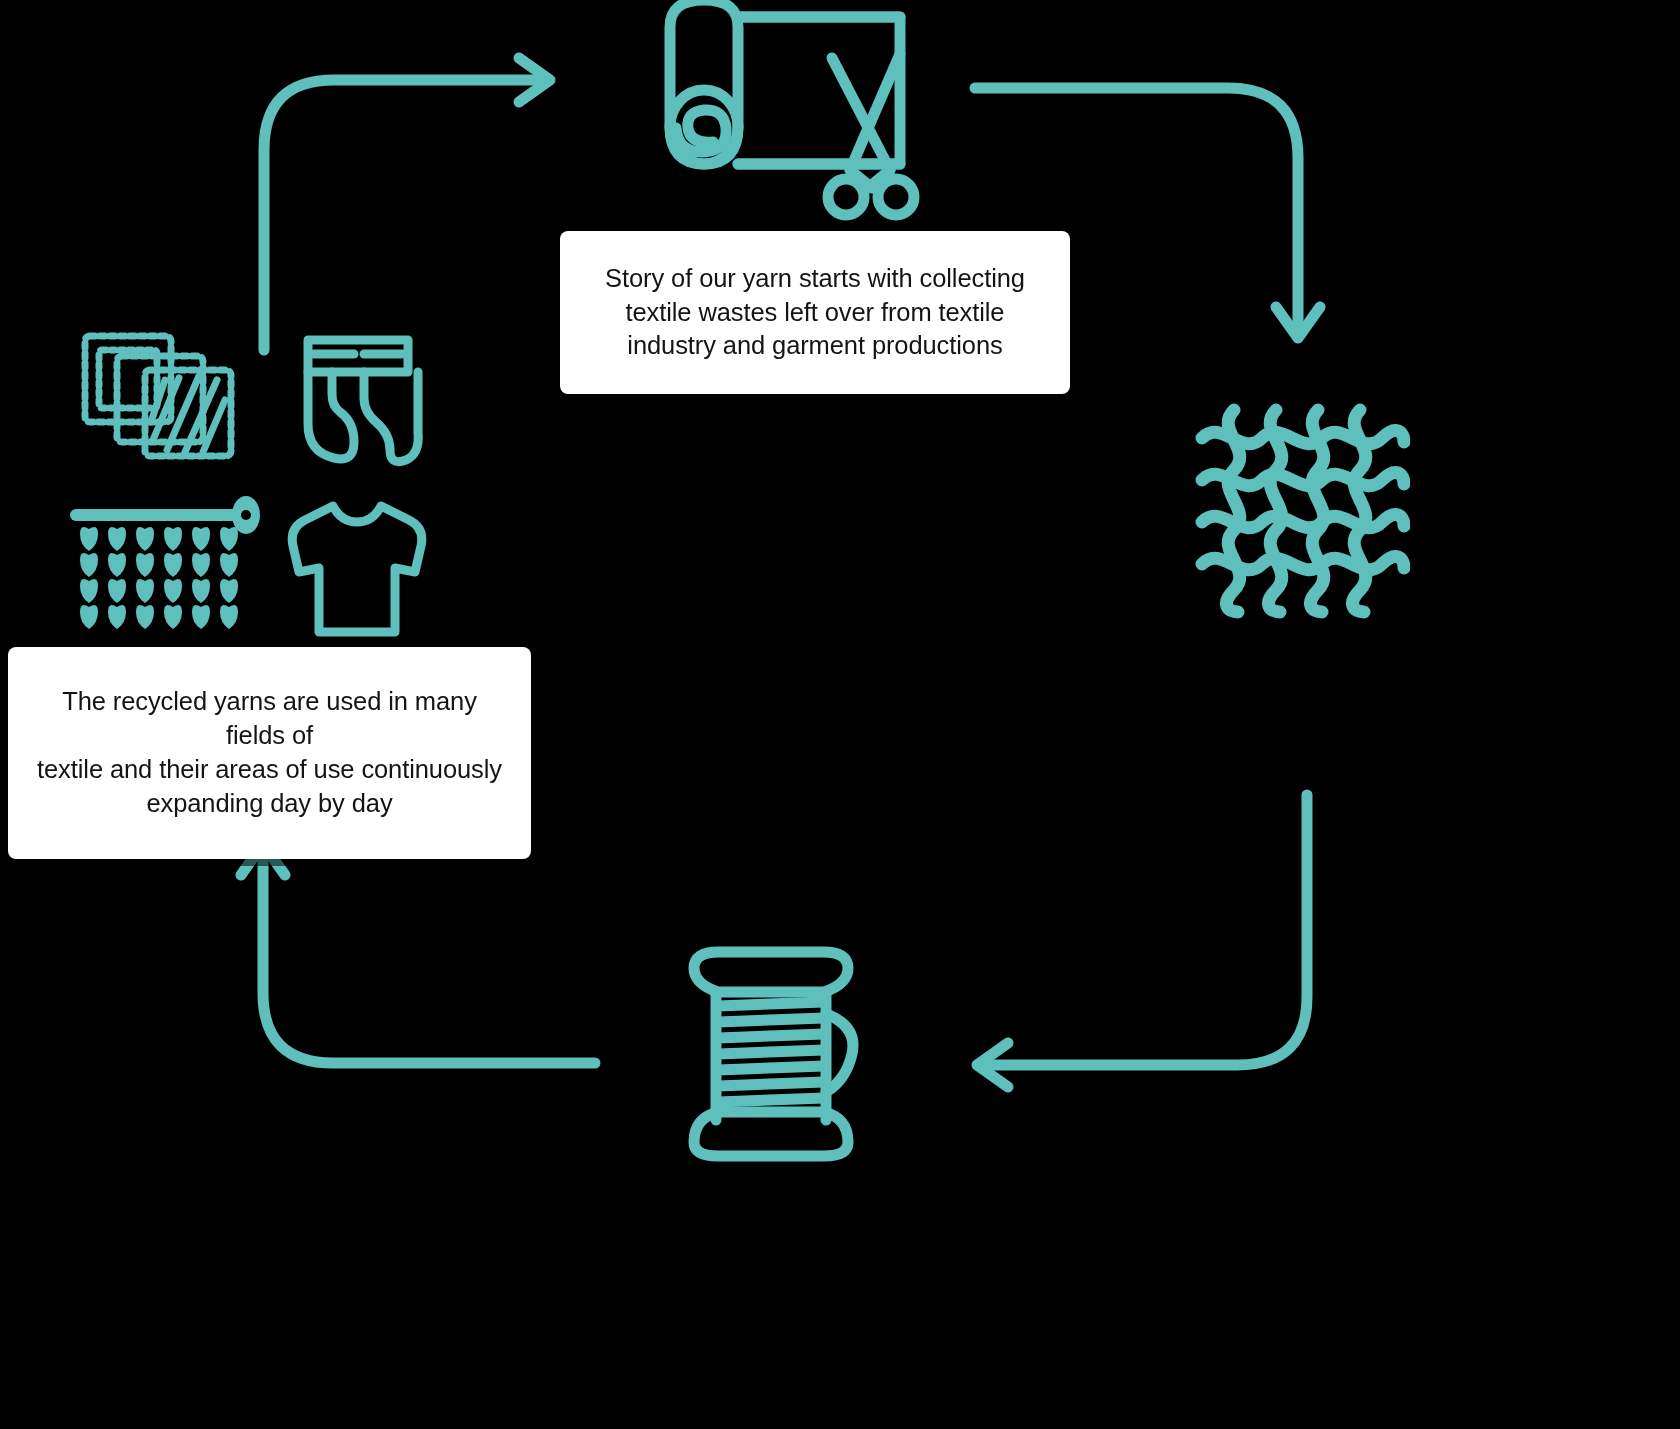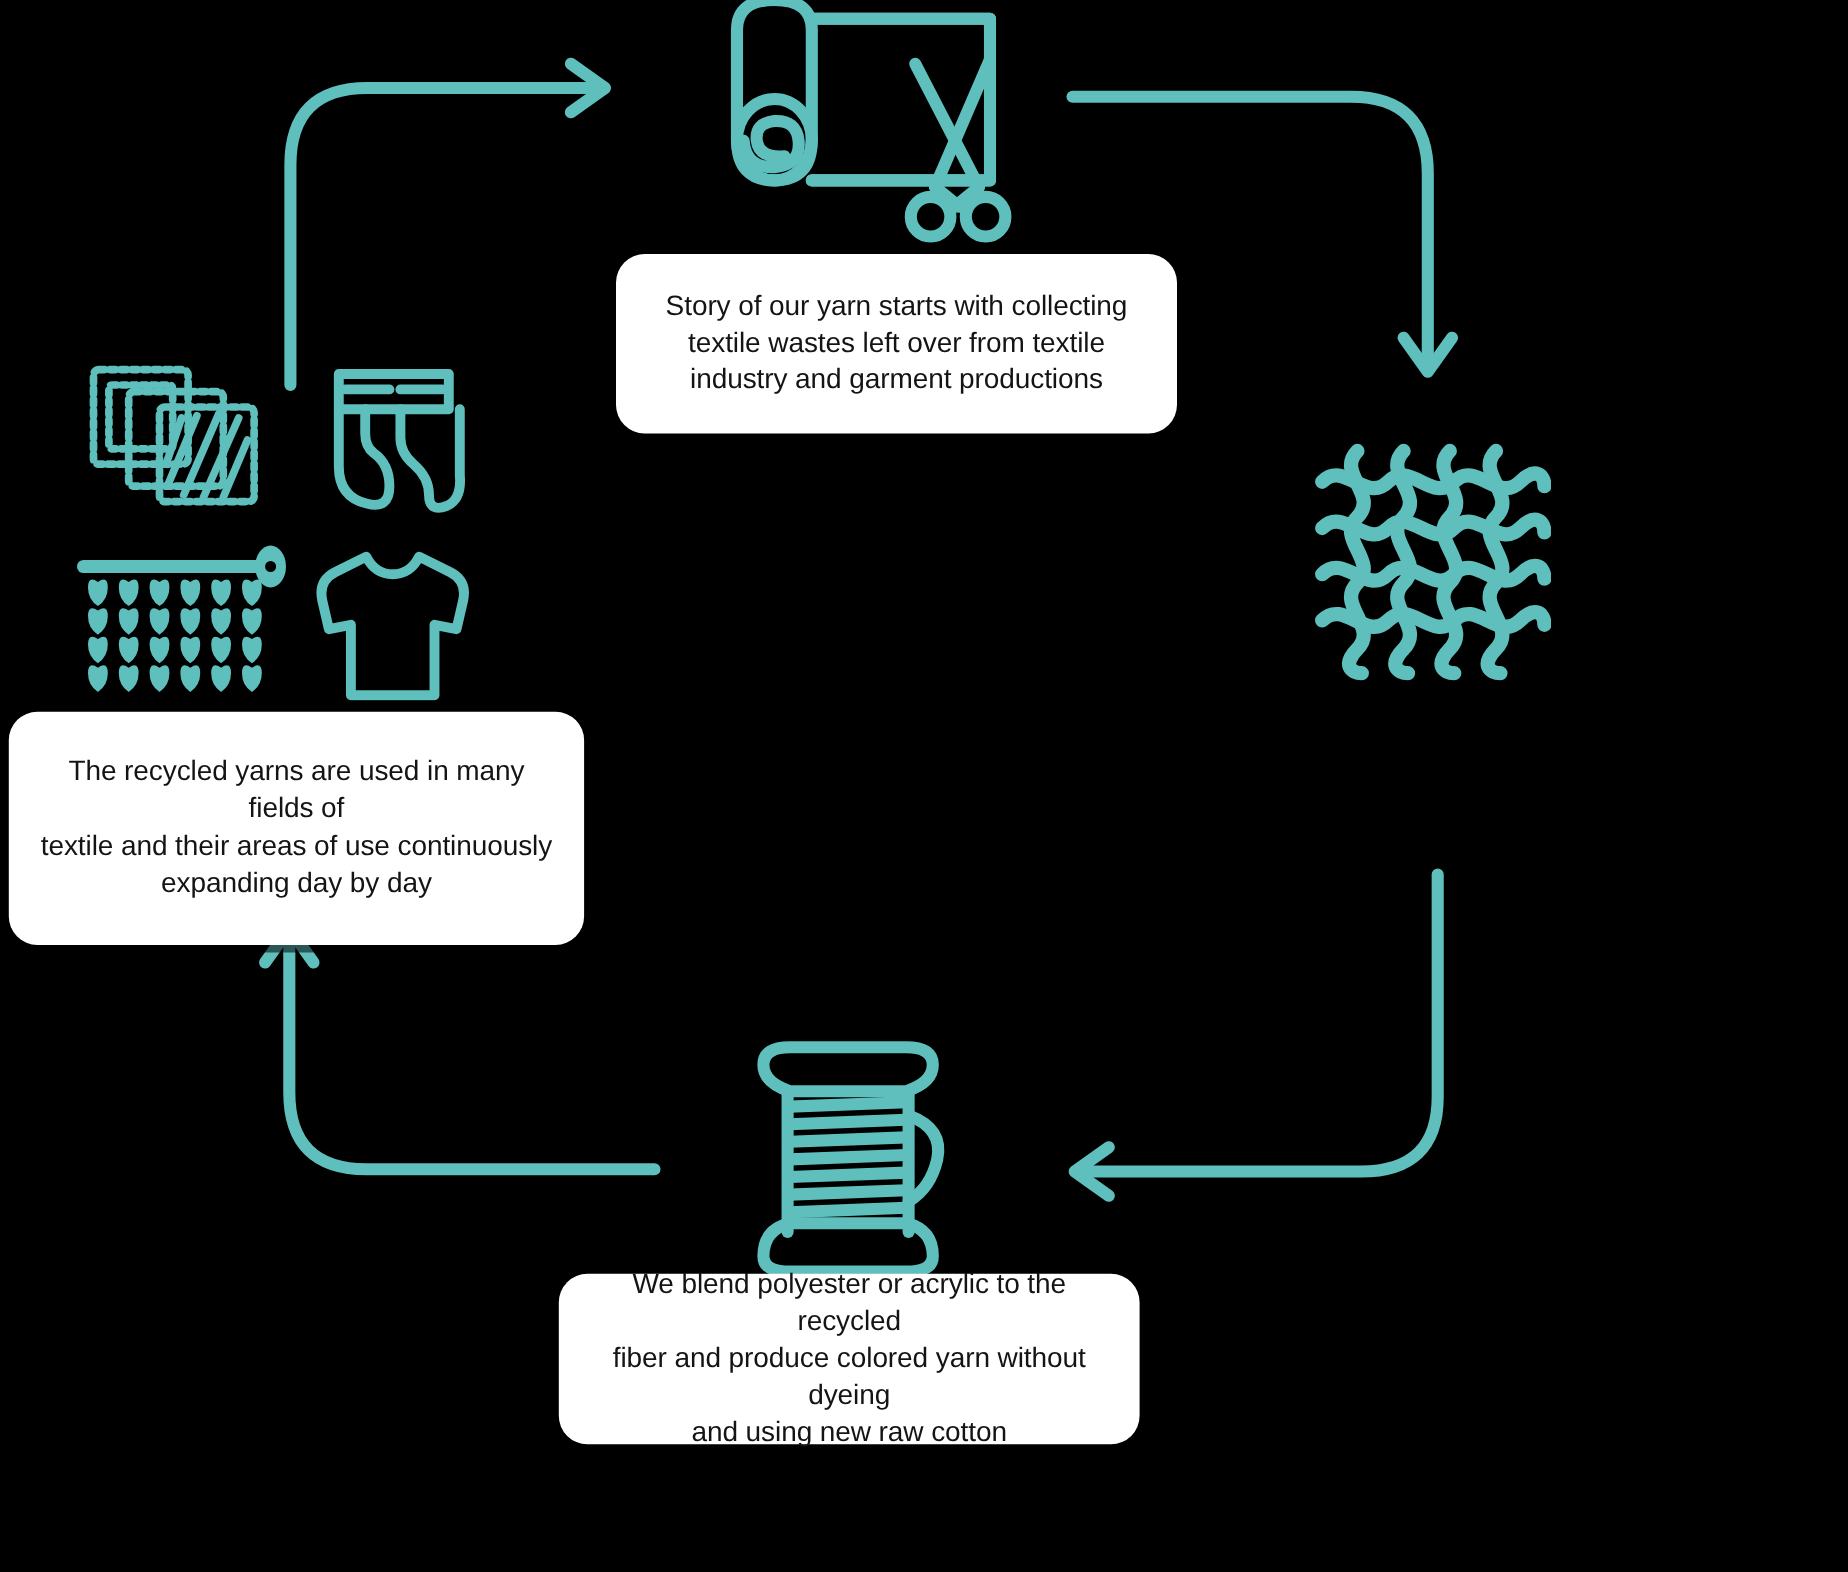--- a/index.html
+++ b/index.html
@@ -19,21 +19,21 @@
     background: #000000;
   }
   svg.layer {
     position: absolute; left: 0; top: 0;
     width: 1680px; height: 1429px;
     overflow: visible;
   }
   .callout {
     position: absolute;
     background: #ffffff;
-    border-radius: 26px;
+    border-radius: 8px;
     box-shadow: -7px 7px 0 0 rgba(0,0,0,0.55);
     display: flex;
     align-items: center;
     justify-content: center;
     text-align: center;
     color: #111111;
     padding: 18px 26px;
   }
   .callout p {
     margin: 0;
@@ -249,25 +249,20 @@
     </svg>
   </div>
 
   <div class="callout" id="box-collect">
     <p>Story of our yarn starts with collecting
 textile wastes left over from textile
 industry and garment productions</p>
   </div>
 
 
-  <div class="callout" id="box-blend">
-    <p>We blend polyester or acrylic to the recycled
-fiber and produce colored yarn without dyeing
-and using new raw cotton</p>
-  </div>
 
   <div class="callout" id="box-use">
     <p>The recycled yarns are used in many fields of
 textile and their areas of use continuously
 expanding day by day</p>
   </div>
 
 </div>
 
 </body></html>

